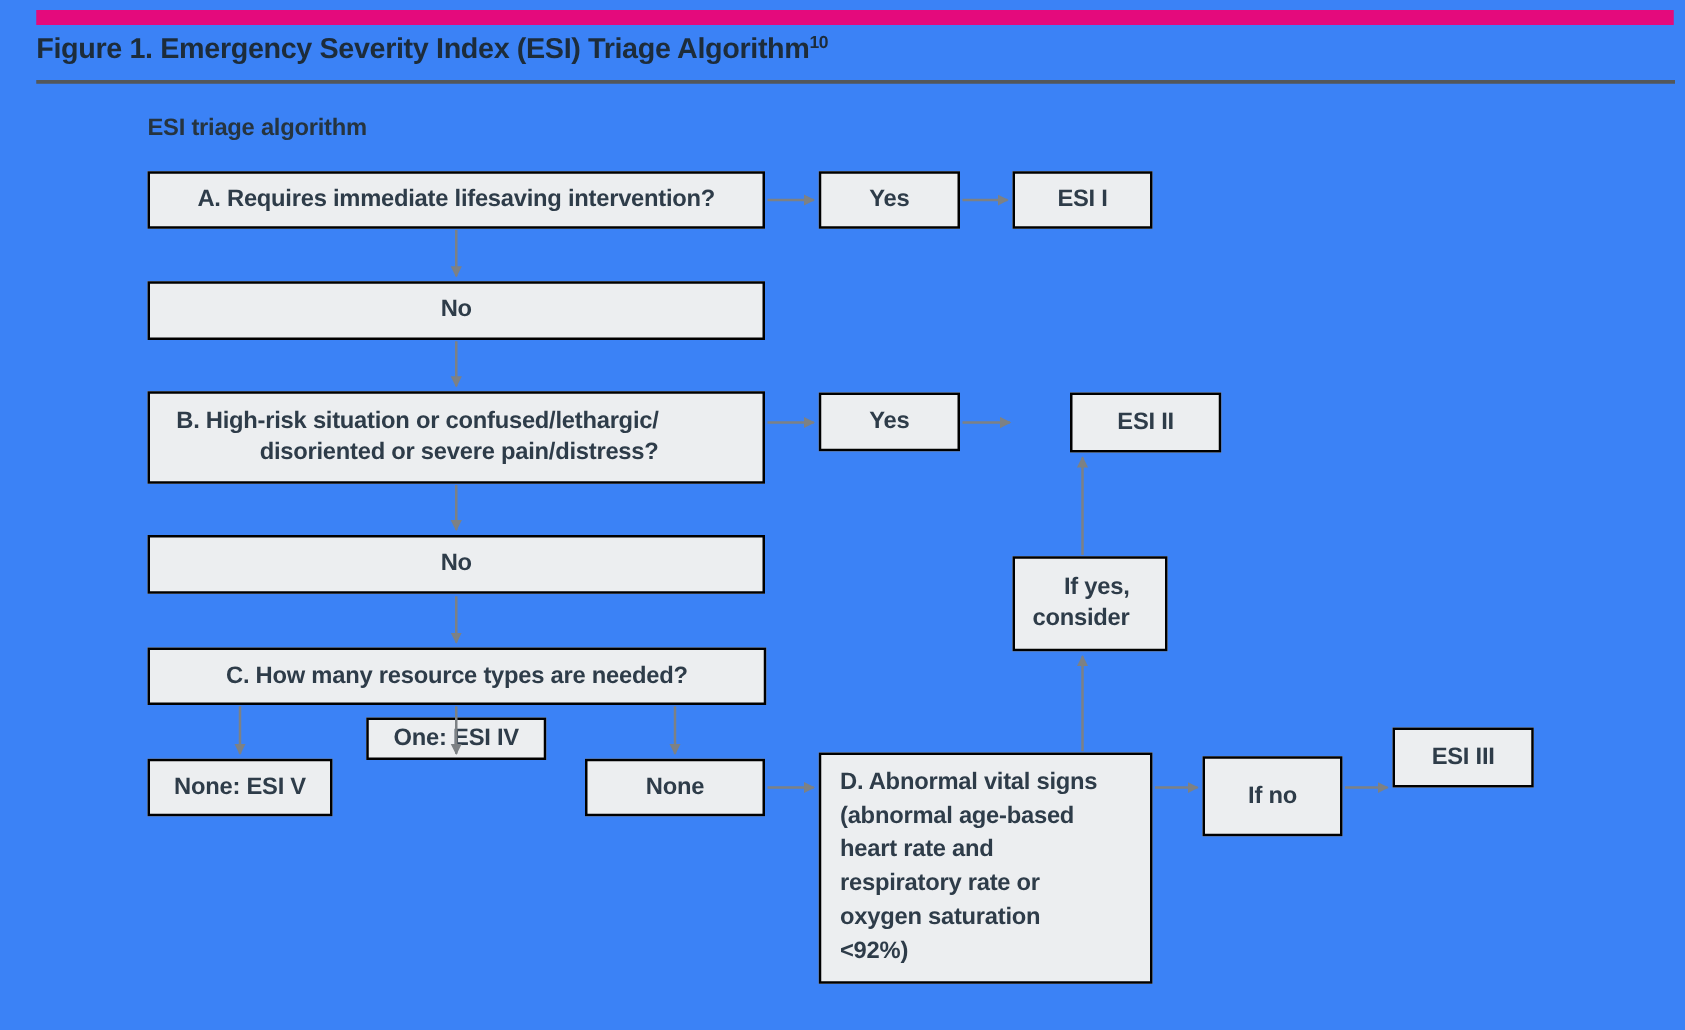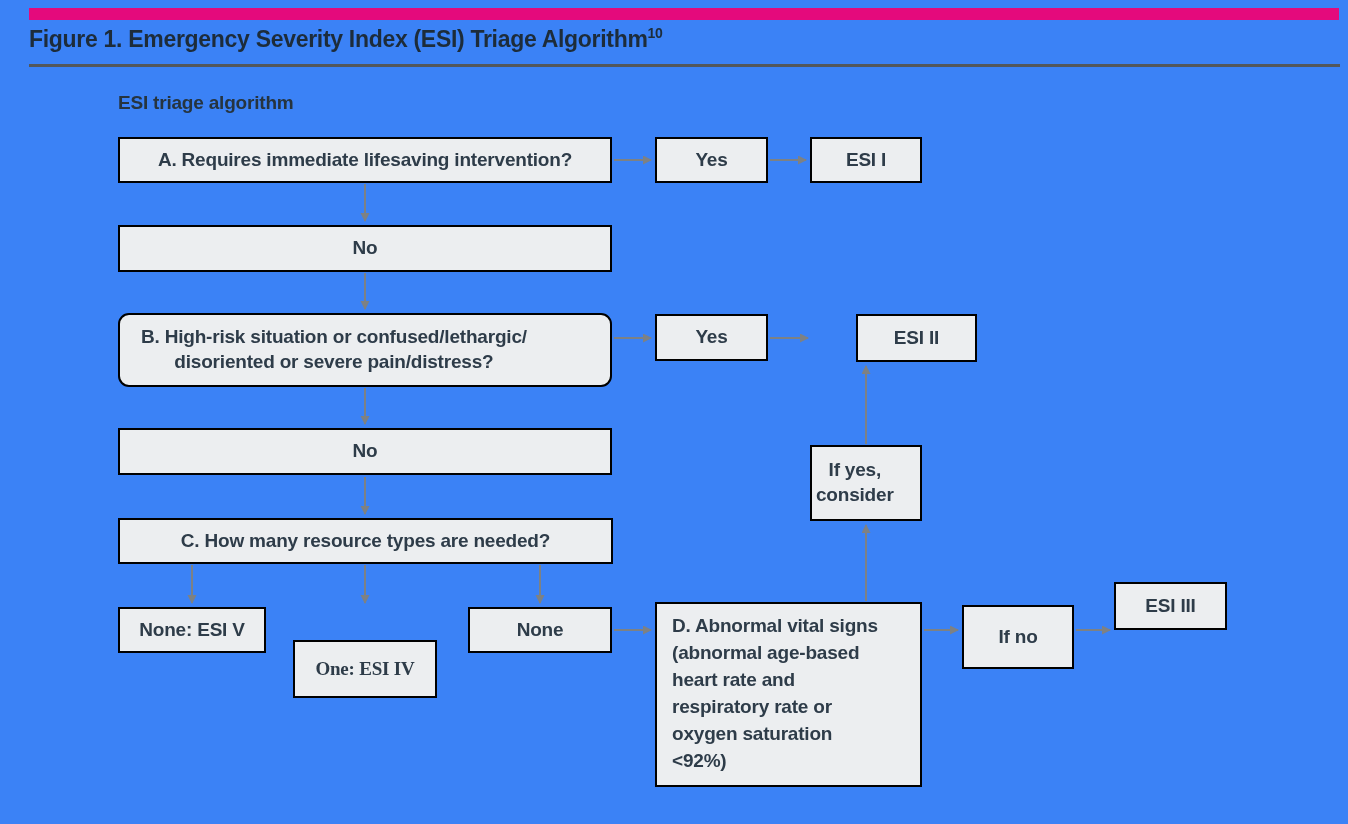--- a/index.html
+++ b/index.html
@@ -57,48 +57,47 @@
     letter-spacing: -0.2px;
     display: flex;
     align-items: center;
     justify-content: center;
     text-align: center;
     line-height: 1.3;
     white-space: pre-line;
   }
   .node.left {
     justify-content: flex-start;
-    text-align: center;
+    text-align: right;
     padding-left: 21px;
     padding-right: 10px;
-    border-radius: 11px;
   }
   .node.top-left {
     justify-content: flex-start;
     align-items: flex-start;
     text-align: left;
     padding: 9px 10px 0 15px;
     line-height: 1.42;
   }
 
   #node-a      { left: 118px; top: 137px; width: 494px; height: 46px; }
   #node-yes-a  { left: 655px; top: 137px; width: 113px; height: 46px; }
   #node-esi-1  { left: 810px; top: 137px; width: 112px; height: 46px; }
   #node-no-1   { left: 118px; top: 225px; width: 494px; height: 47px; }
   #node-b      { left: 118px; top: 313px; width: 494px; height: 74px; }
   #node-yes-b  { left: 655px; top: 314px; width: 113px; height: 47px; }
   #node-esi-2  { left: 856px; top: 314px; width: 121px; height: 48px; }
   #node-no-2   { left: 118px; top: 428px; width: 494px; height: 47px; }
   #node-c      { left: 118px; top: 518px; width: 495px; height: 46px; }
   #node-none   { left: 118px; top: 607px; width: 148px; height: 46px; }
-  #node-one    { left: 293px; top: 640px; width: 144px; height: 58px; font-family: Liberation Serif, serif; }
+  #node-one    { left: 293px; top: 574px; width: 144px; height: 34px; }
   #node-many   { left: 468px; top: 607px; width: 144px; height: 46px; }
   #node-d      { left: 655px; top: 602px; width: 267px; height: 185px; }
-  #node-ifyes  { left: 810px; top: 445px; width: 112px; height: 76px;
-                 justify-content: flex-start; text-align: center; padding-left: 4px; }
+  #node-ifyes  { left: 810px; top: 445px; width: 124px; height: 76px;
+                 justify-content: flex-start; text-align: right; padding-left: 14px; }
   #node-ifno   { left: 962px; top: 605px; width: 112px; height: 64px; }
   #node-esi-3  { left: 1114px; top: 582px; width: 113px; height: 48px; }
 
   .arrows { position: absolute; left: 0; top: 0; width: 1348px; height: 824px; }
 </style>
 </head>
 <body>
 
 <div class="page">
 

